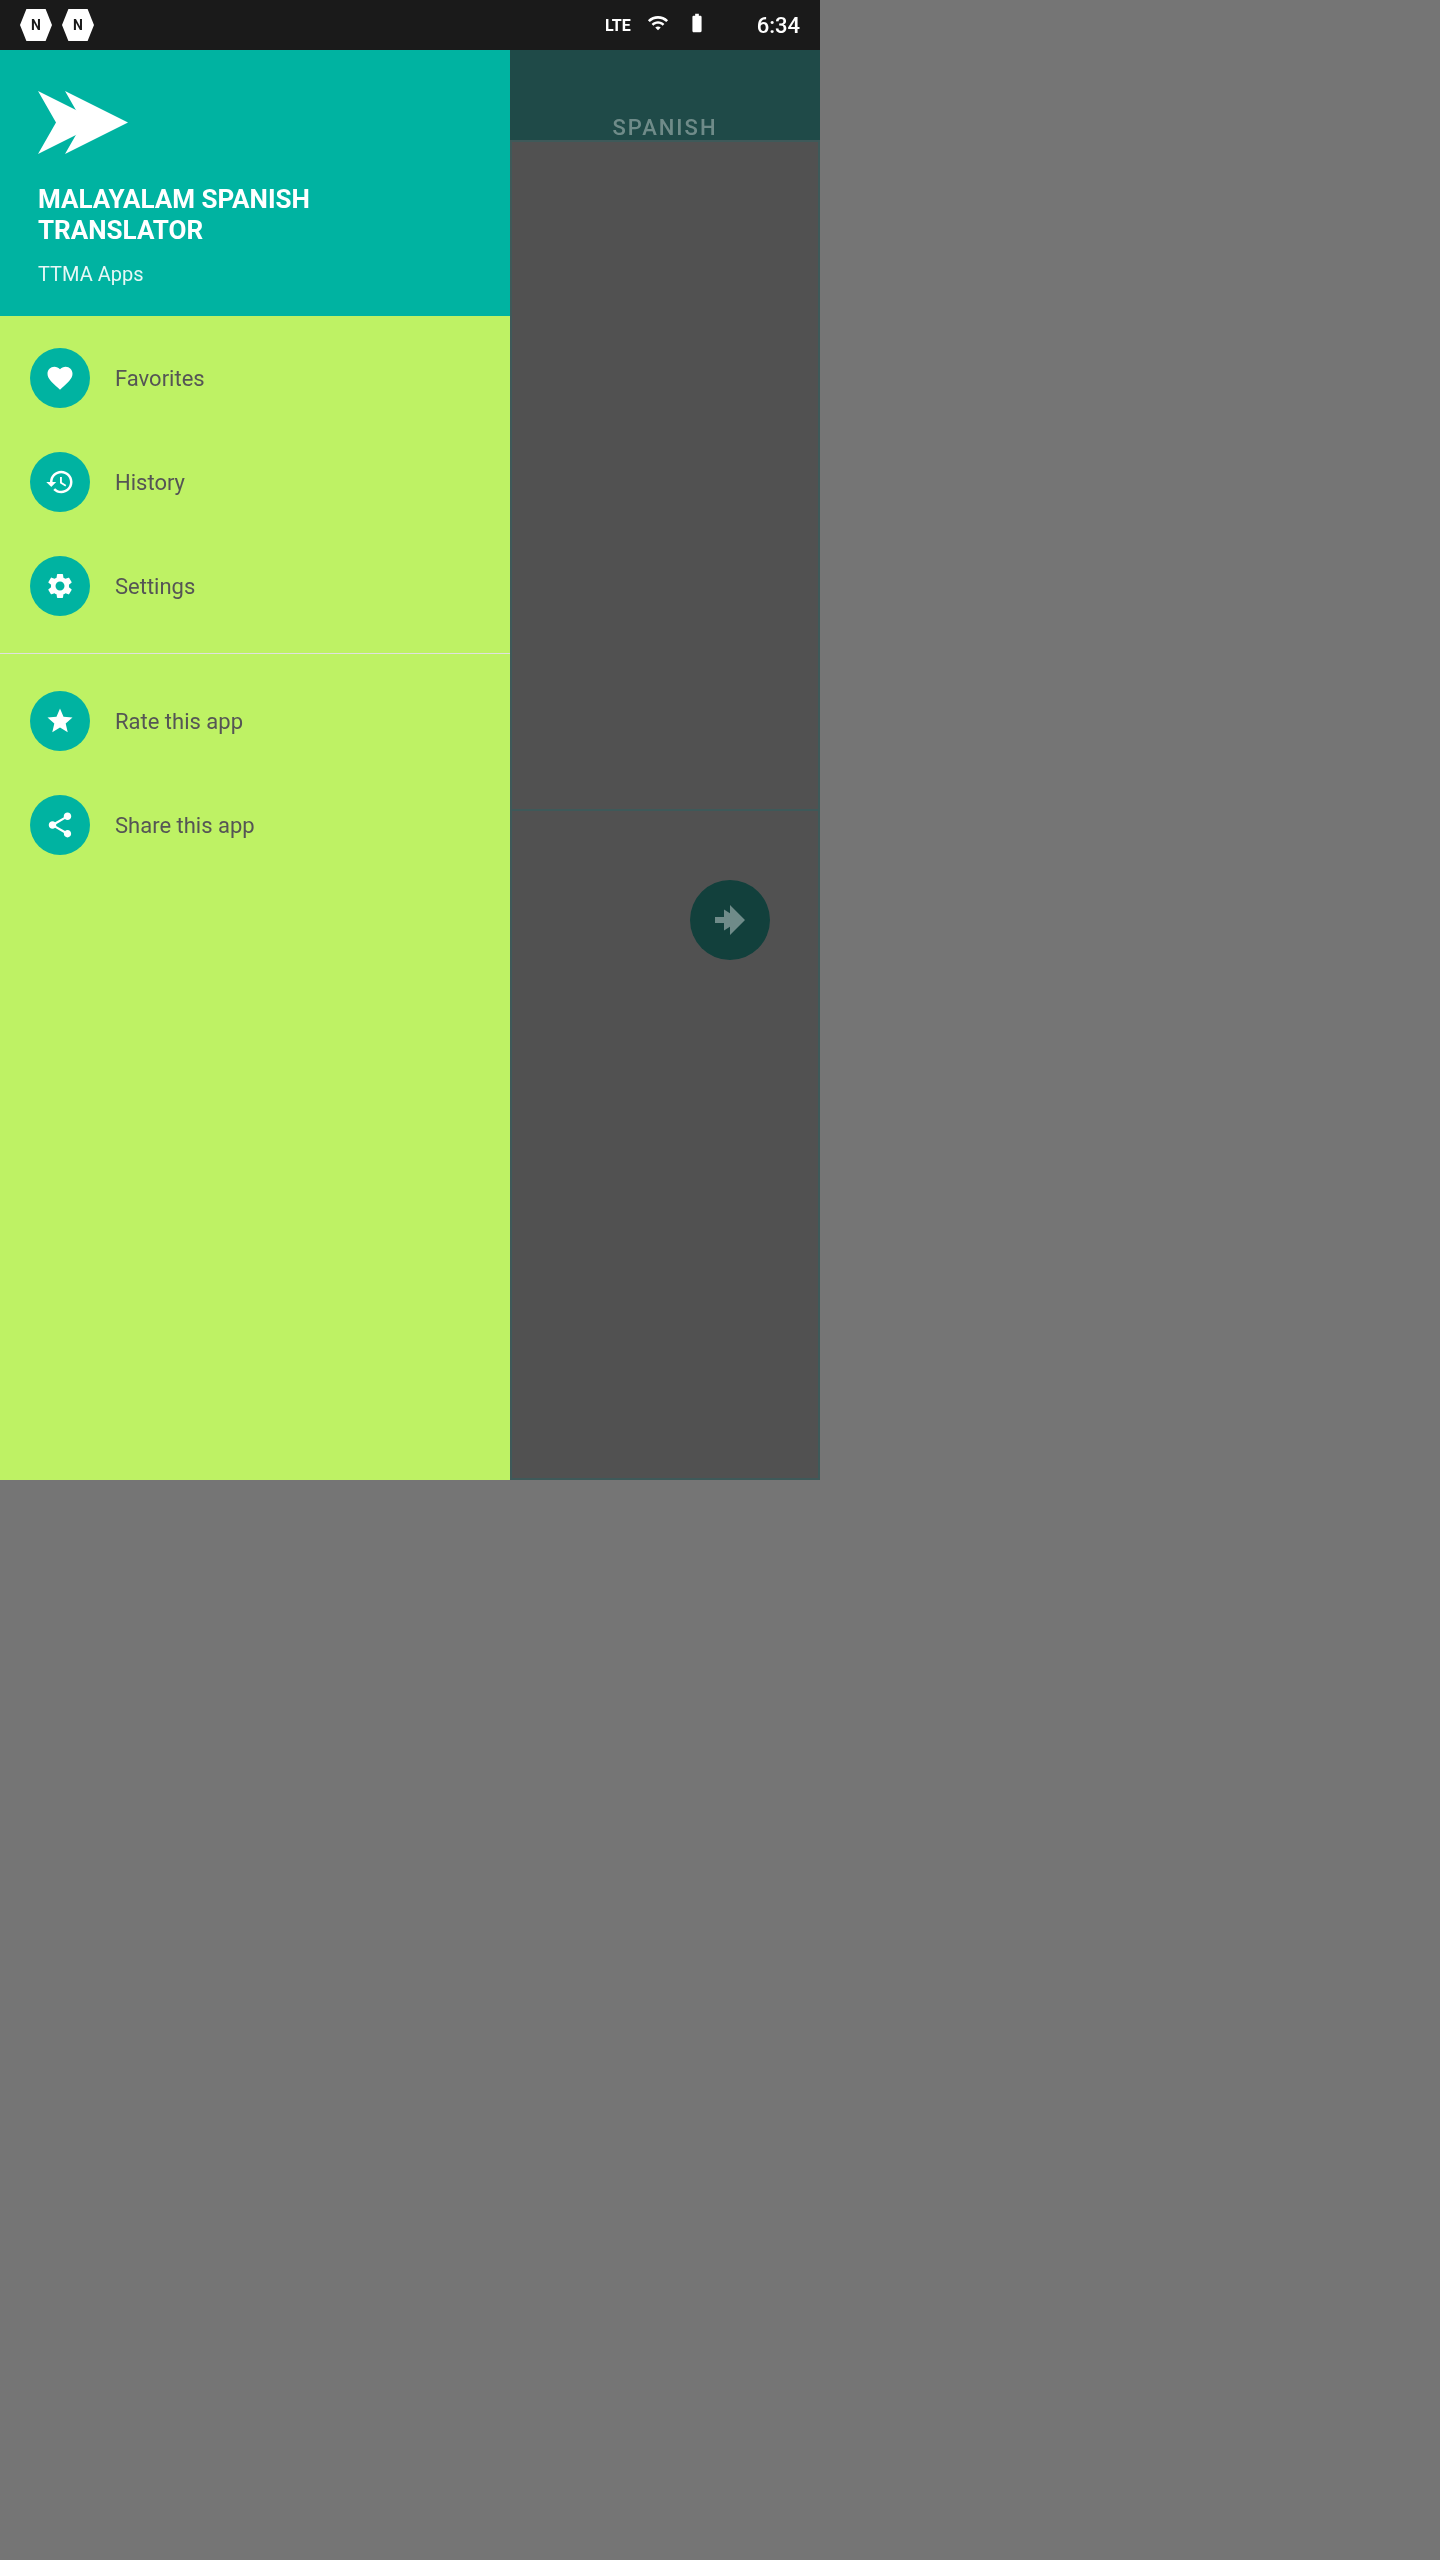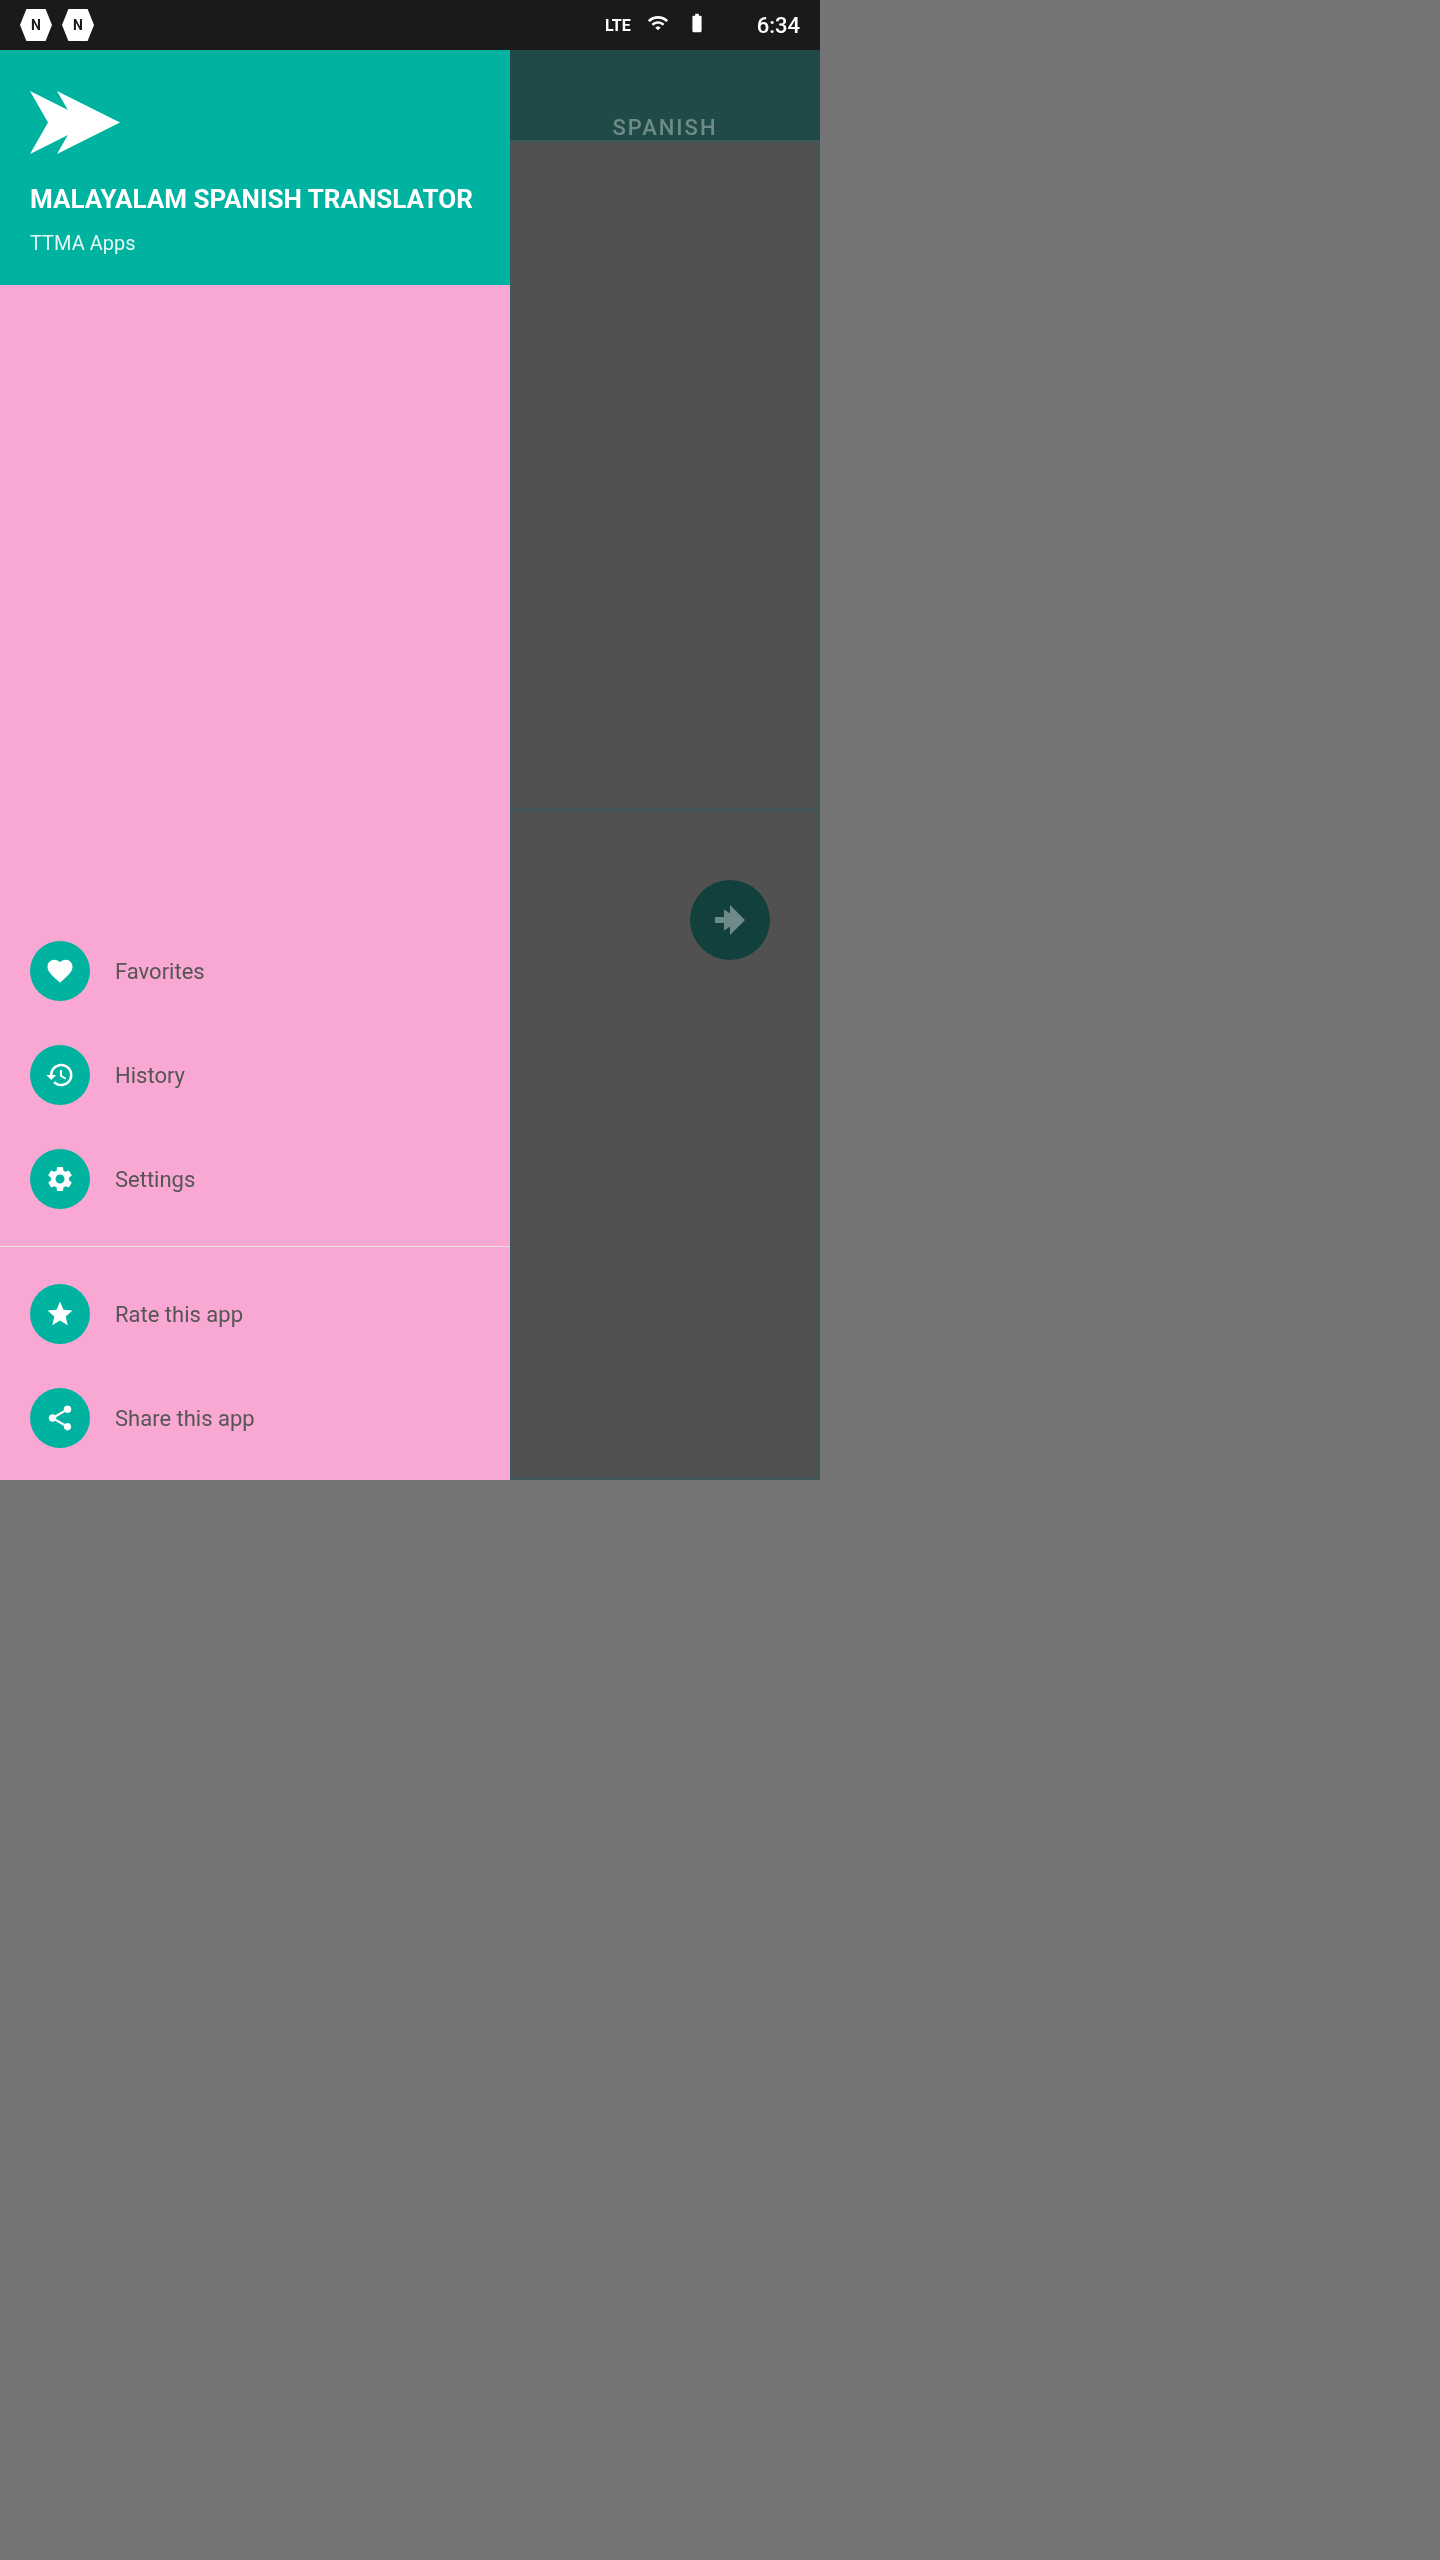--- a/index.html
+++ b/index.html
@@ -158,21 +158,21 @@
       height: calc(100% - 50px);
       background: white;
       z-index: 60;
       display: flex;
       flex-direction: column;
     }
 
     
     .drawer-header {
       background: #00b3a1;
-      padding: 40px 30px 30px 30px;
+      padding: 40px 30px 30px 38px;
       min-height: 220px;
       display: flex;
       flex-direction: column;
       justify-content: flex-end;
     }
 
     .app-logo {
       margin-bottom: 25px;
     }
 
@@ -193,24 +193,23 @@
     .app-subtitle {
       color: rgba(255,255,255,0.9);
       font-size: 20px;
       font-weight: 400;
       margin-top: 8px;
     }
 
     
     .drawer-menu {
       flex: 1;
-      background: #f9a8d4;
+      background: #bef264;
       display: flex;
       flex-direction: column;
-      justify-content: flex-end;
     }
 
     .menu-section {
       padding: 10px 0;
     }
 
     .menu-section-divider {
       border: none;
       border-top: 1px solid #e0e0e0;
       margin: 5px 0;

